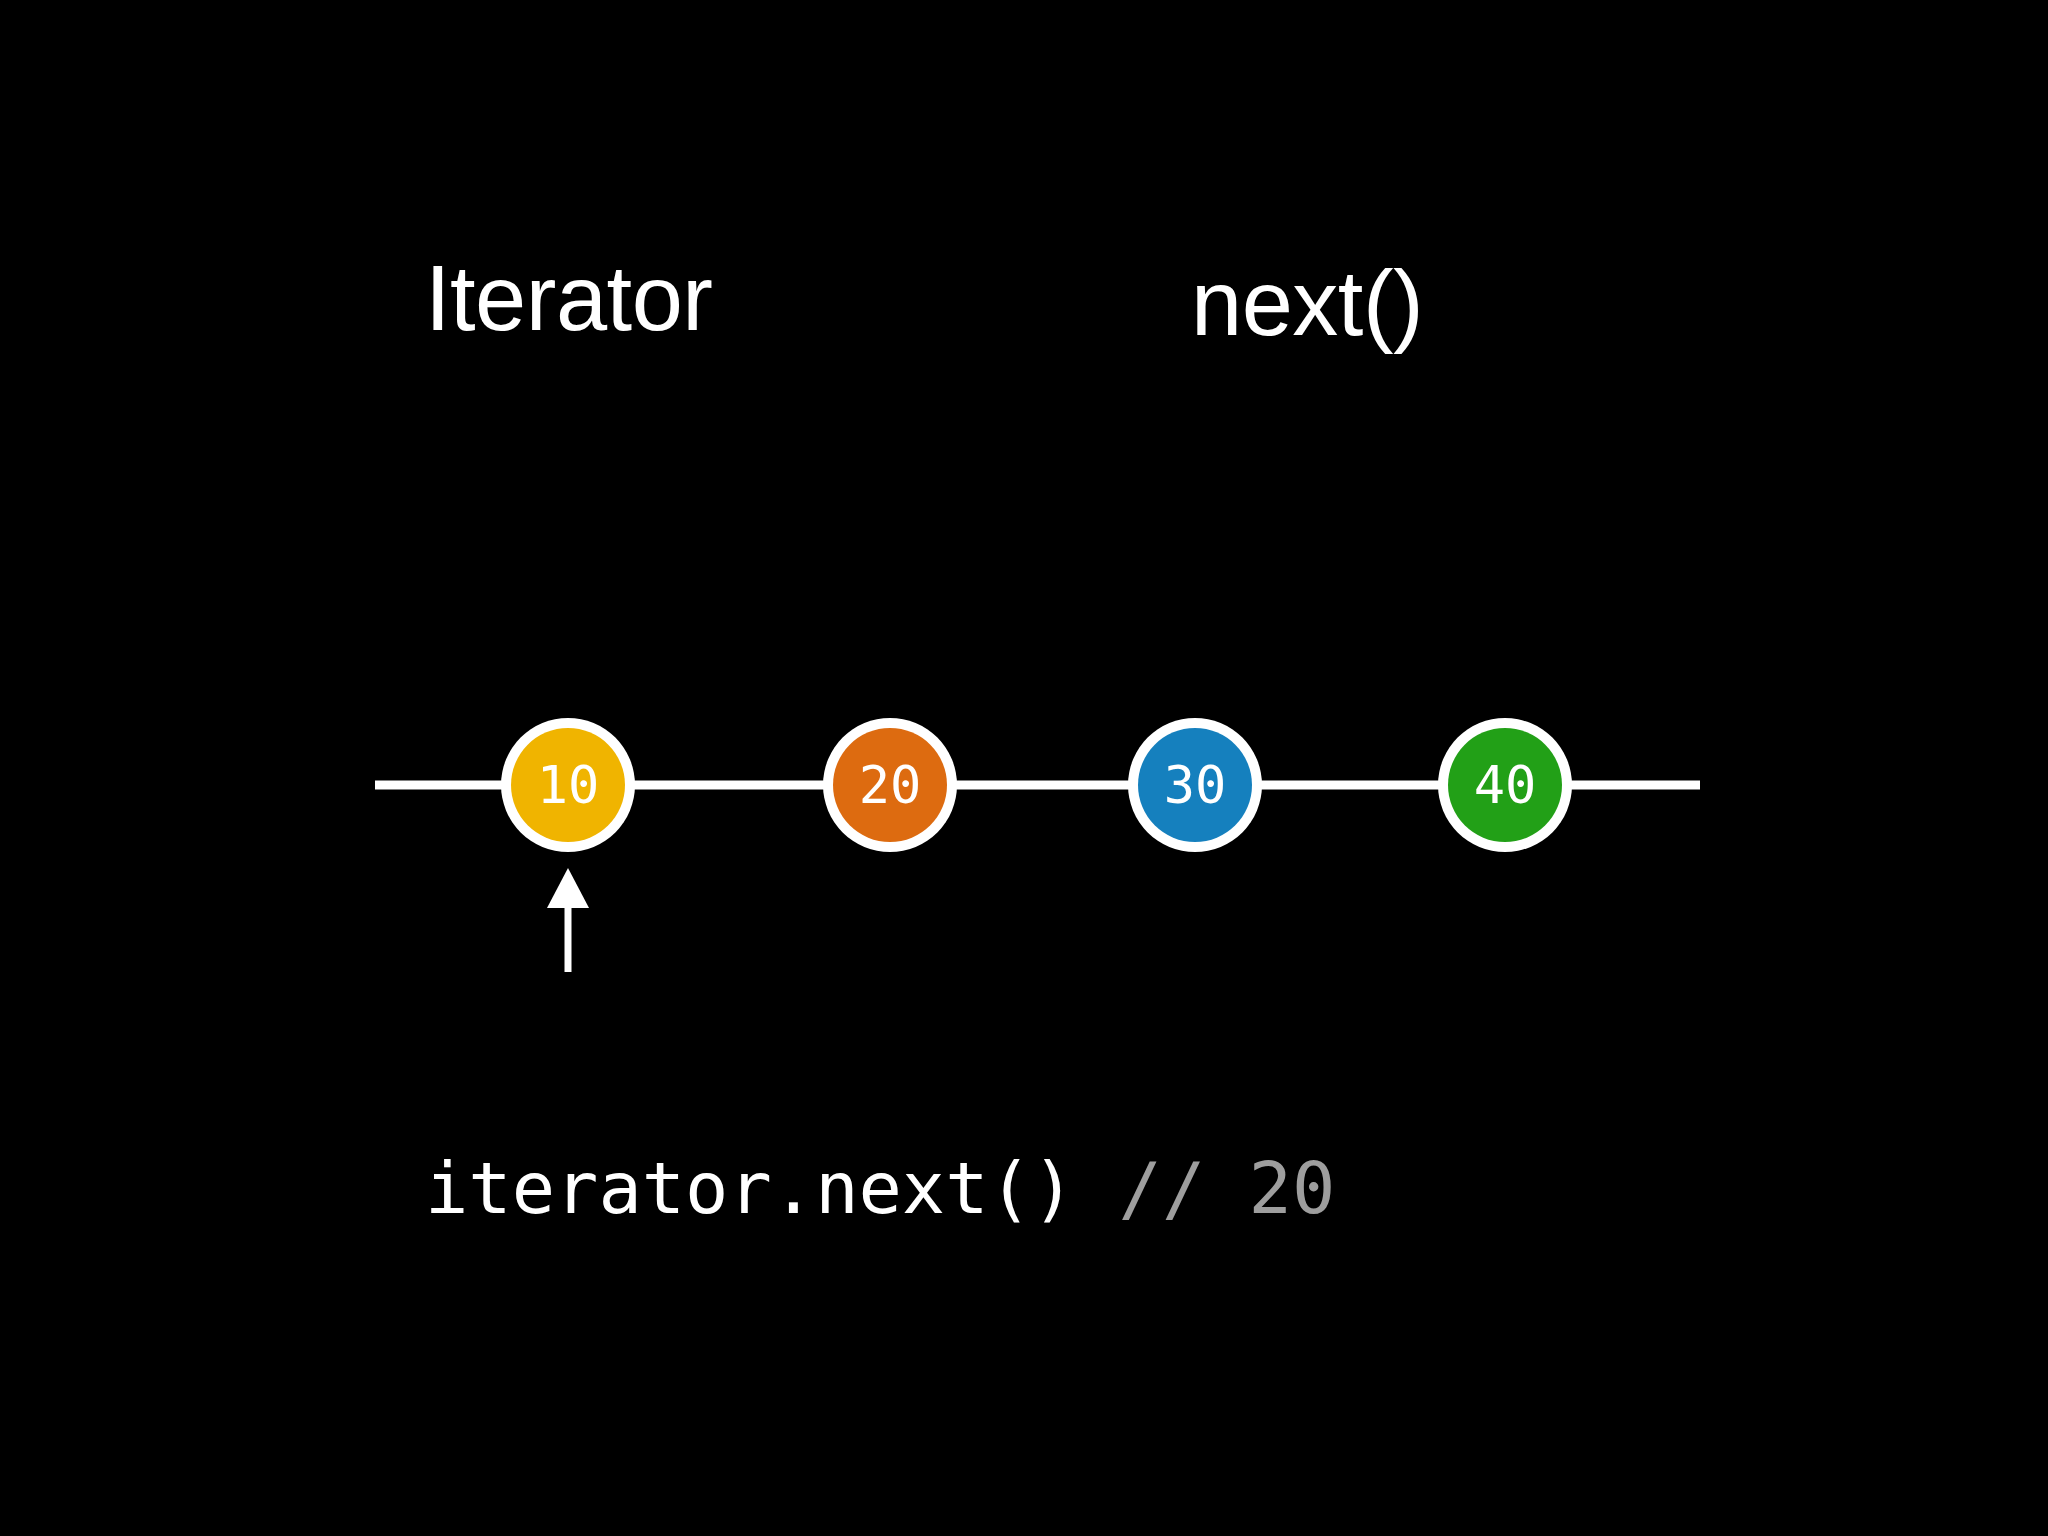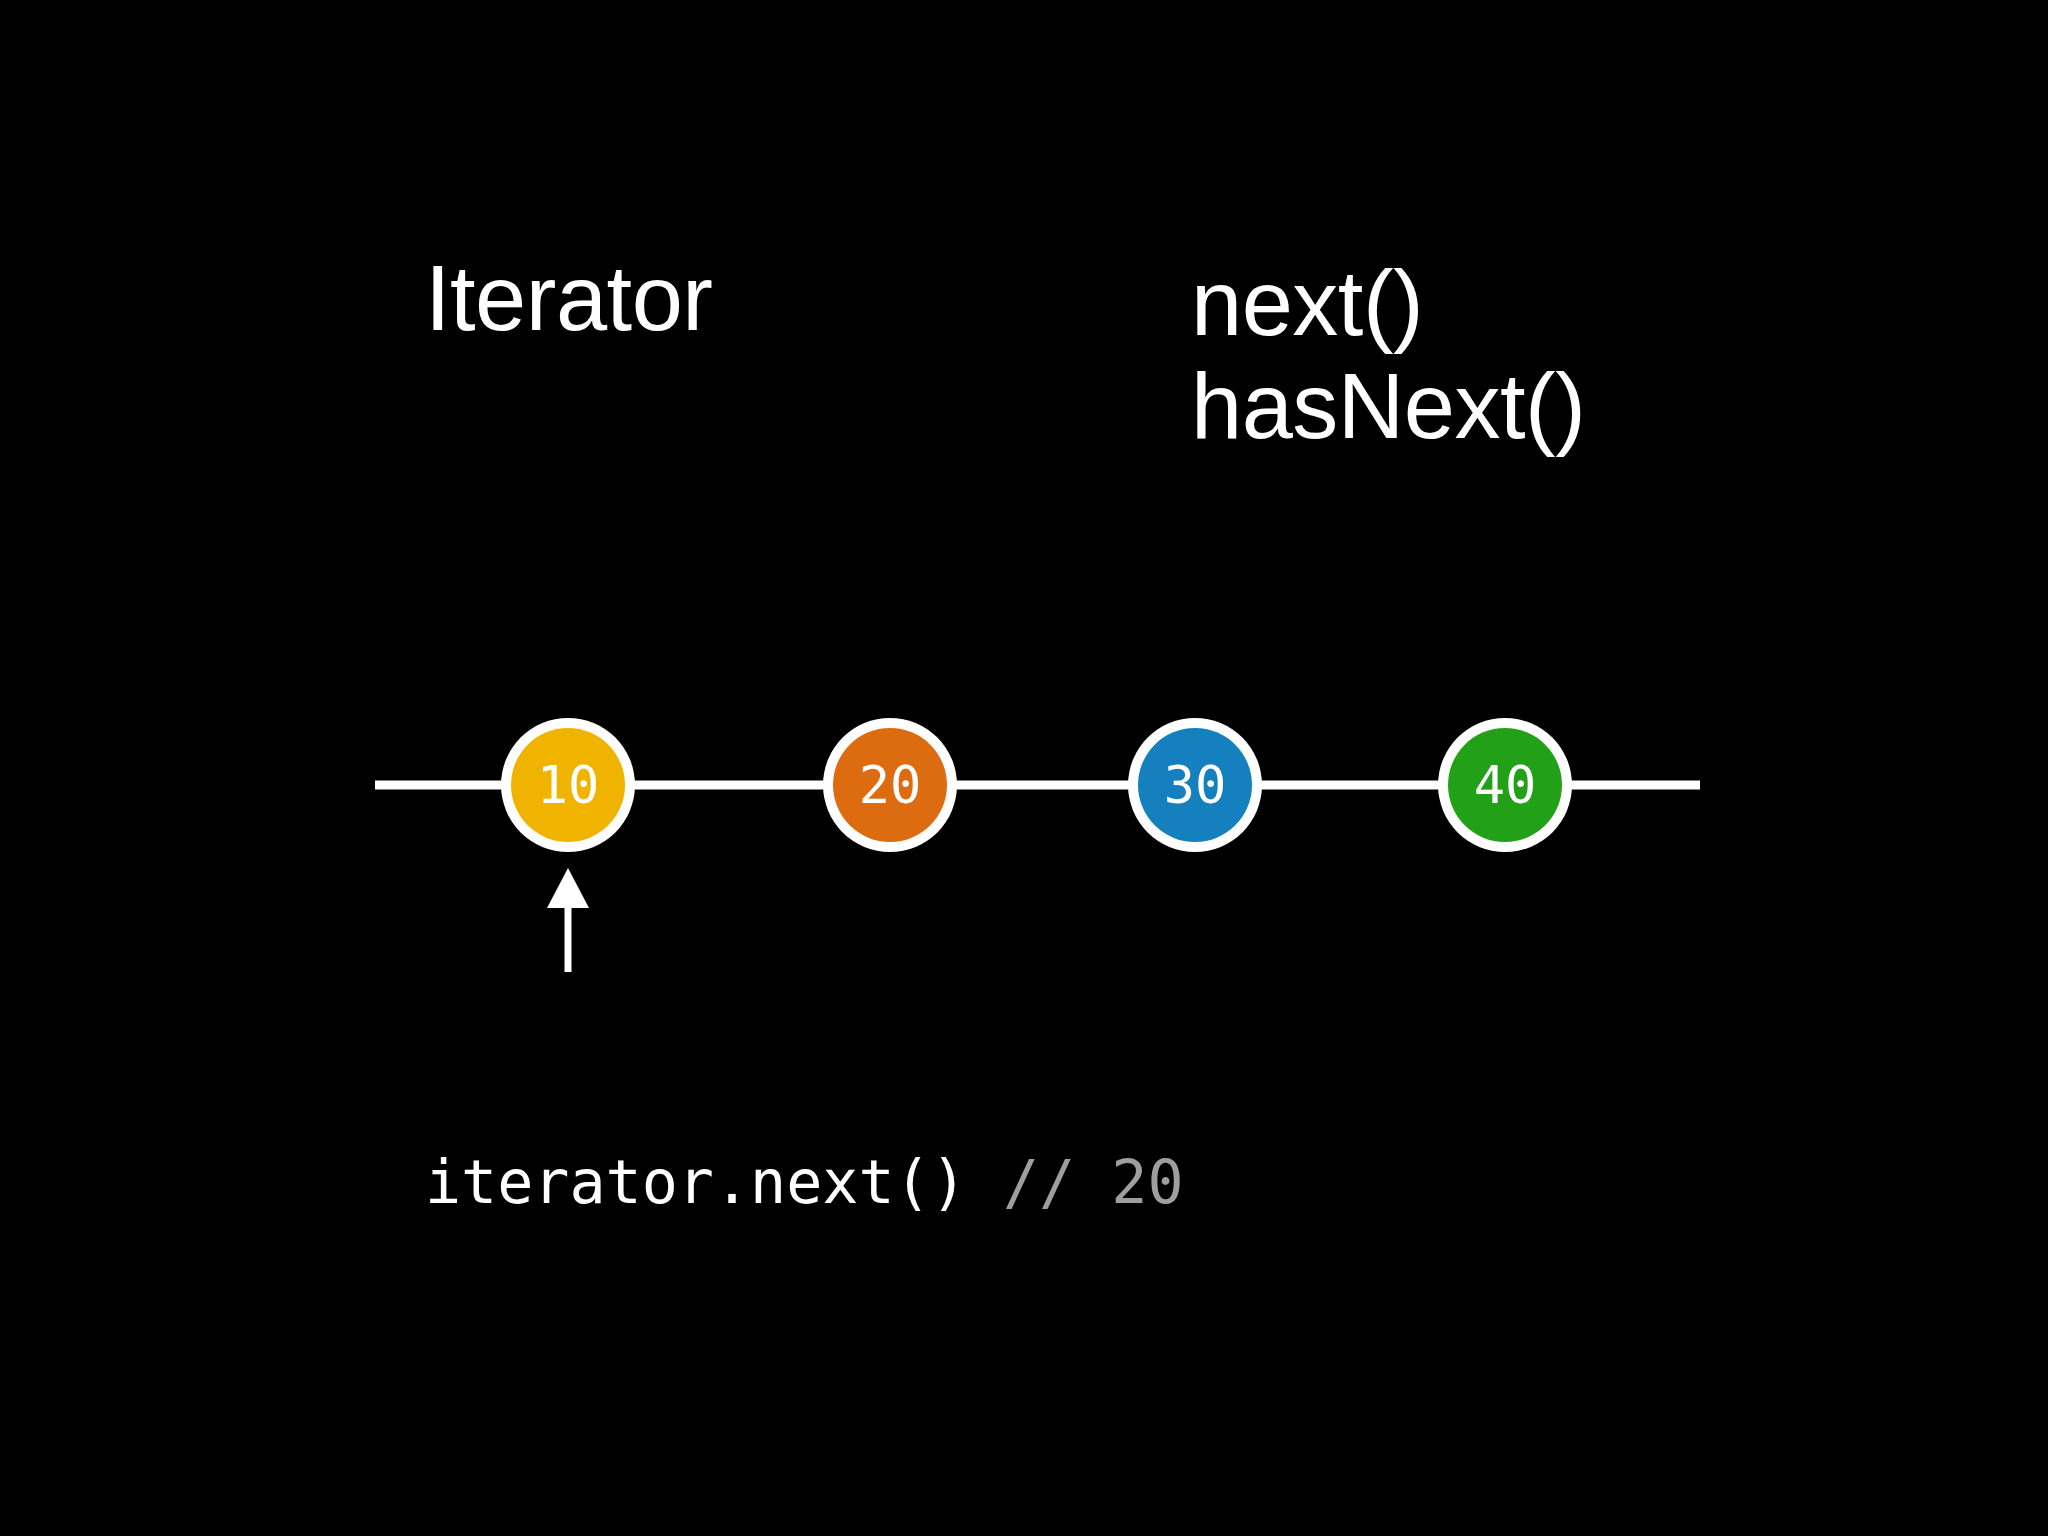--- a/index.html
+++ b/index.html
@@ -63,37 +63,36 @@
     font-size: 52px;
     fill: #ffffff;
   }
 
   
   .code-line {
     position: absolute;
     left: 425px;
     top: 1152px;
     font-family: "DejaVu Sans Mono", "Liberation Mono", monospace;
-    font-size: 60px;
+    font-size: 72px;
     line-height: 1.0;
     white-space: pre;
     color: #ffffff;
   }
   .code-comment { color: #9e9e9e; }
 </style>
 </head>
 <body>
 
 <div id="stage">
 
   <div class="label-iterator">Iterator</div>
 
   <div class="methods">
     <div>next()</div>
-    <div>hasNext()</div>
   </div>
 
   <svg id="chain" viewBox="0 0 2048 1536">
 
     <line id="backbone" x1="375" y1="785" x2="1700" y2="785" stroke="#ffffff" stroke-width="9" stroke-linecap="butt"></line>
 
     <g>
       <circle id="node-0-ring" cx="568" cy="785" r="67" fill="#ffffff"></circle>
       <circle id="node-0-fill" cx="568" cy="785" r="57" fill="#f0b400"></circle>
       <text id="node-0-text" class="node-text" x="568" y="785" text-anchor="middle" dominant-baseline="central" fill="#ffffff">10</text>

